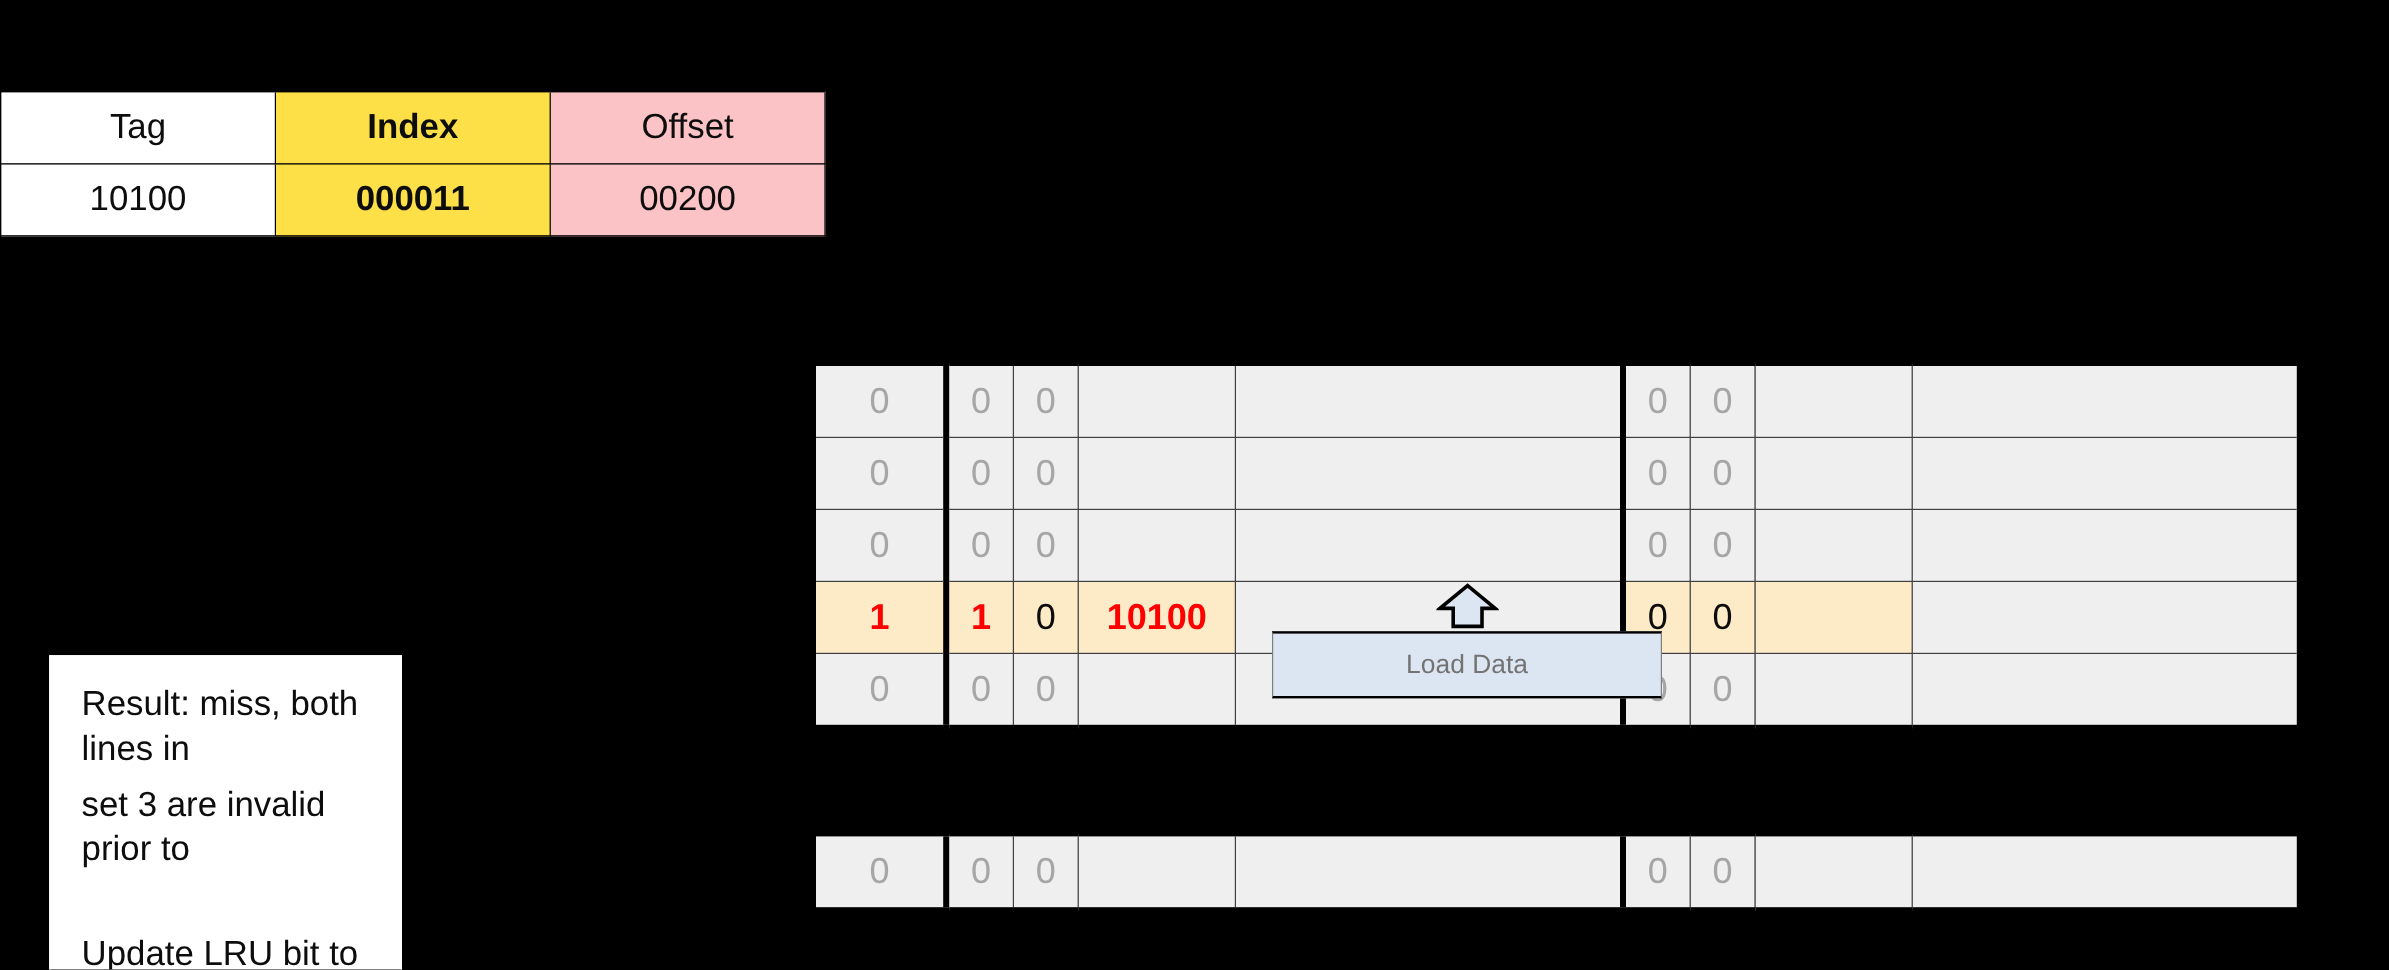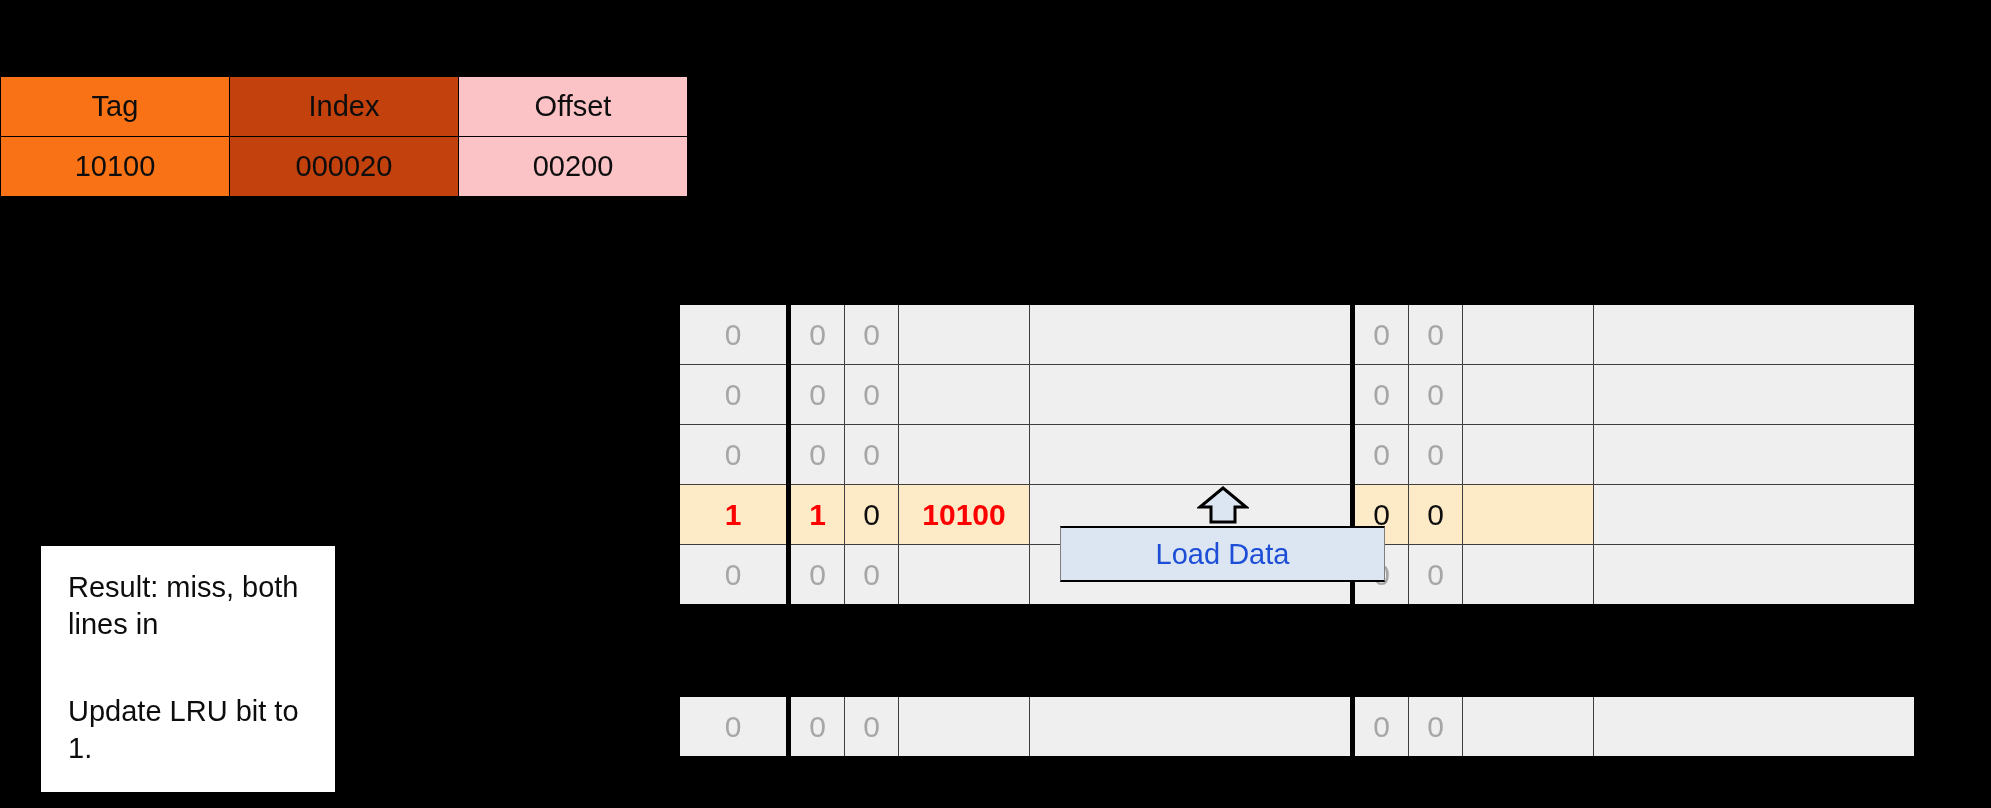--- a/index.html
+++ b/index.html
@@ -19,22 +19,22 @@
   #addr-table td{
     border:1px solid #000;
     text-align:center;
     vertical-align:middle;
     font-size:29px;
     color:#0d0d0d;
     height:59px;
     padding:0 4px;
     line-height:1;
   }
-  #addr-table td.c-tag{background:#f97316;width:220px;}
-  #addr-table td.c-index{background:#c2410c;width:220px;}
+  #addr-table td.c-tag{background:#ffffff;width:220px;}
+  #addr-table td.c-index{background:#fde047;width:220px;font-weight:bold;}
   #addr-table td.c-offset{background:#fbc3c6;width:220px;}
   #addr-table tr:first-child td{border-top:2px solid #000;}
 
   
   .cache-table{
     position:absolute;
     border-collapse:collapse;
     table-layout:fixed;
   }
   .cache-table td{
@@ -91,22 +91,22 @@
   #load-data-box{
     margin-top:1px;
     background:#dce6f2;
     border-top:2px solid #000;
     border-bottom:2px solid #000;
     border-left:1px solid #7f7f7f;
     border-right:1px solid #7f7f7f;
     height:52px;
     line-height:52px;
     text-align:center;
-    font-size:29px;
-    color:#1d4ed8;
+    font-size:22px;
+    color:#737373;
     pointer-events:auto;
   }
 
   
   #result-note{
     position:absolute;
     left:41px; top:546px;
     width:294px;
     background:#ffffff;
     border:1px solid #ffffff;
@@ -124,21 +124,21 @@
 
 <table id="addr-table">
   <tbody>
       <tr>
     <td class="c-tag">Tag</td>
     <td class="c-index">Index</td>
     <td class="c-offset">Offset</td>
   </tr>
   <tr>
     <td class="c-tag">10100</td>
-    <td class="c-index">000020</td>
+    <td class="c-index">000011</td>
     <td class="c-offset">00200</td>
   </tr>
 </tbody>
   </table>
 
 <table class="cache-table" id="main-cache" style="left:675px; top:300px;">
 
   <tbody>
       <tr class="row">
     <td class="v">0</td>
@@ -220,15 +220,16 @@
 
 <div id="load-data-wrap">
   <svg id="arrow-up" viewBox="0 0 52 40">
     <polygon points="26,3 49,22 38,22 38,37 14,37 14,22 3,22" fill="#dce6f2" stroke="#000000" stroke-width="3" stroke-linejoin="miter"></polygon>
   </svg>
   <div id="load-data-box">Load Data</div>
 </div>
 
 <div id="result-note">
   <p class="para">Result: miss, both lines in</p>
+  <p class="para">set 3 are invalid prior to</p>
   <div class="gap"></div>
   <p class="para">Update LRU bit to 1.</p>
 </div>
 
 </body></html>

